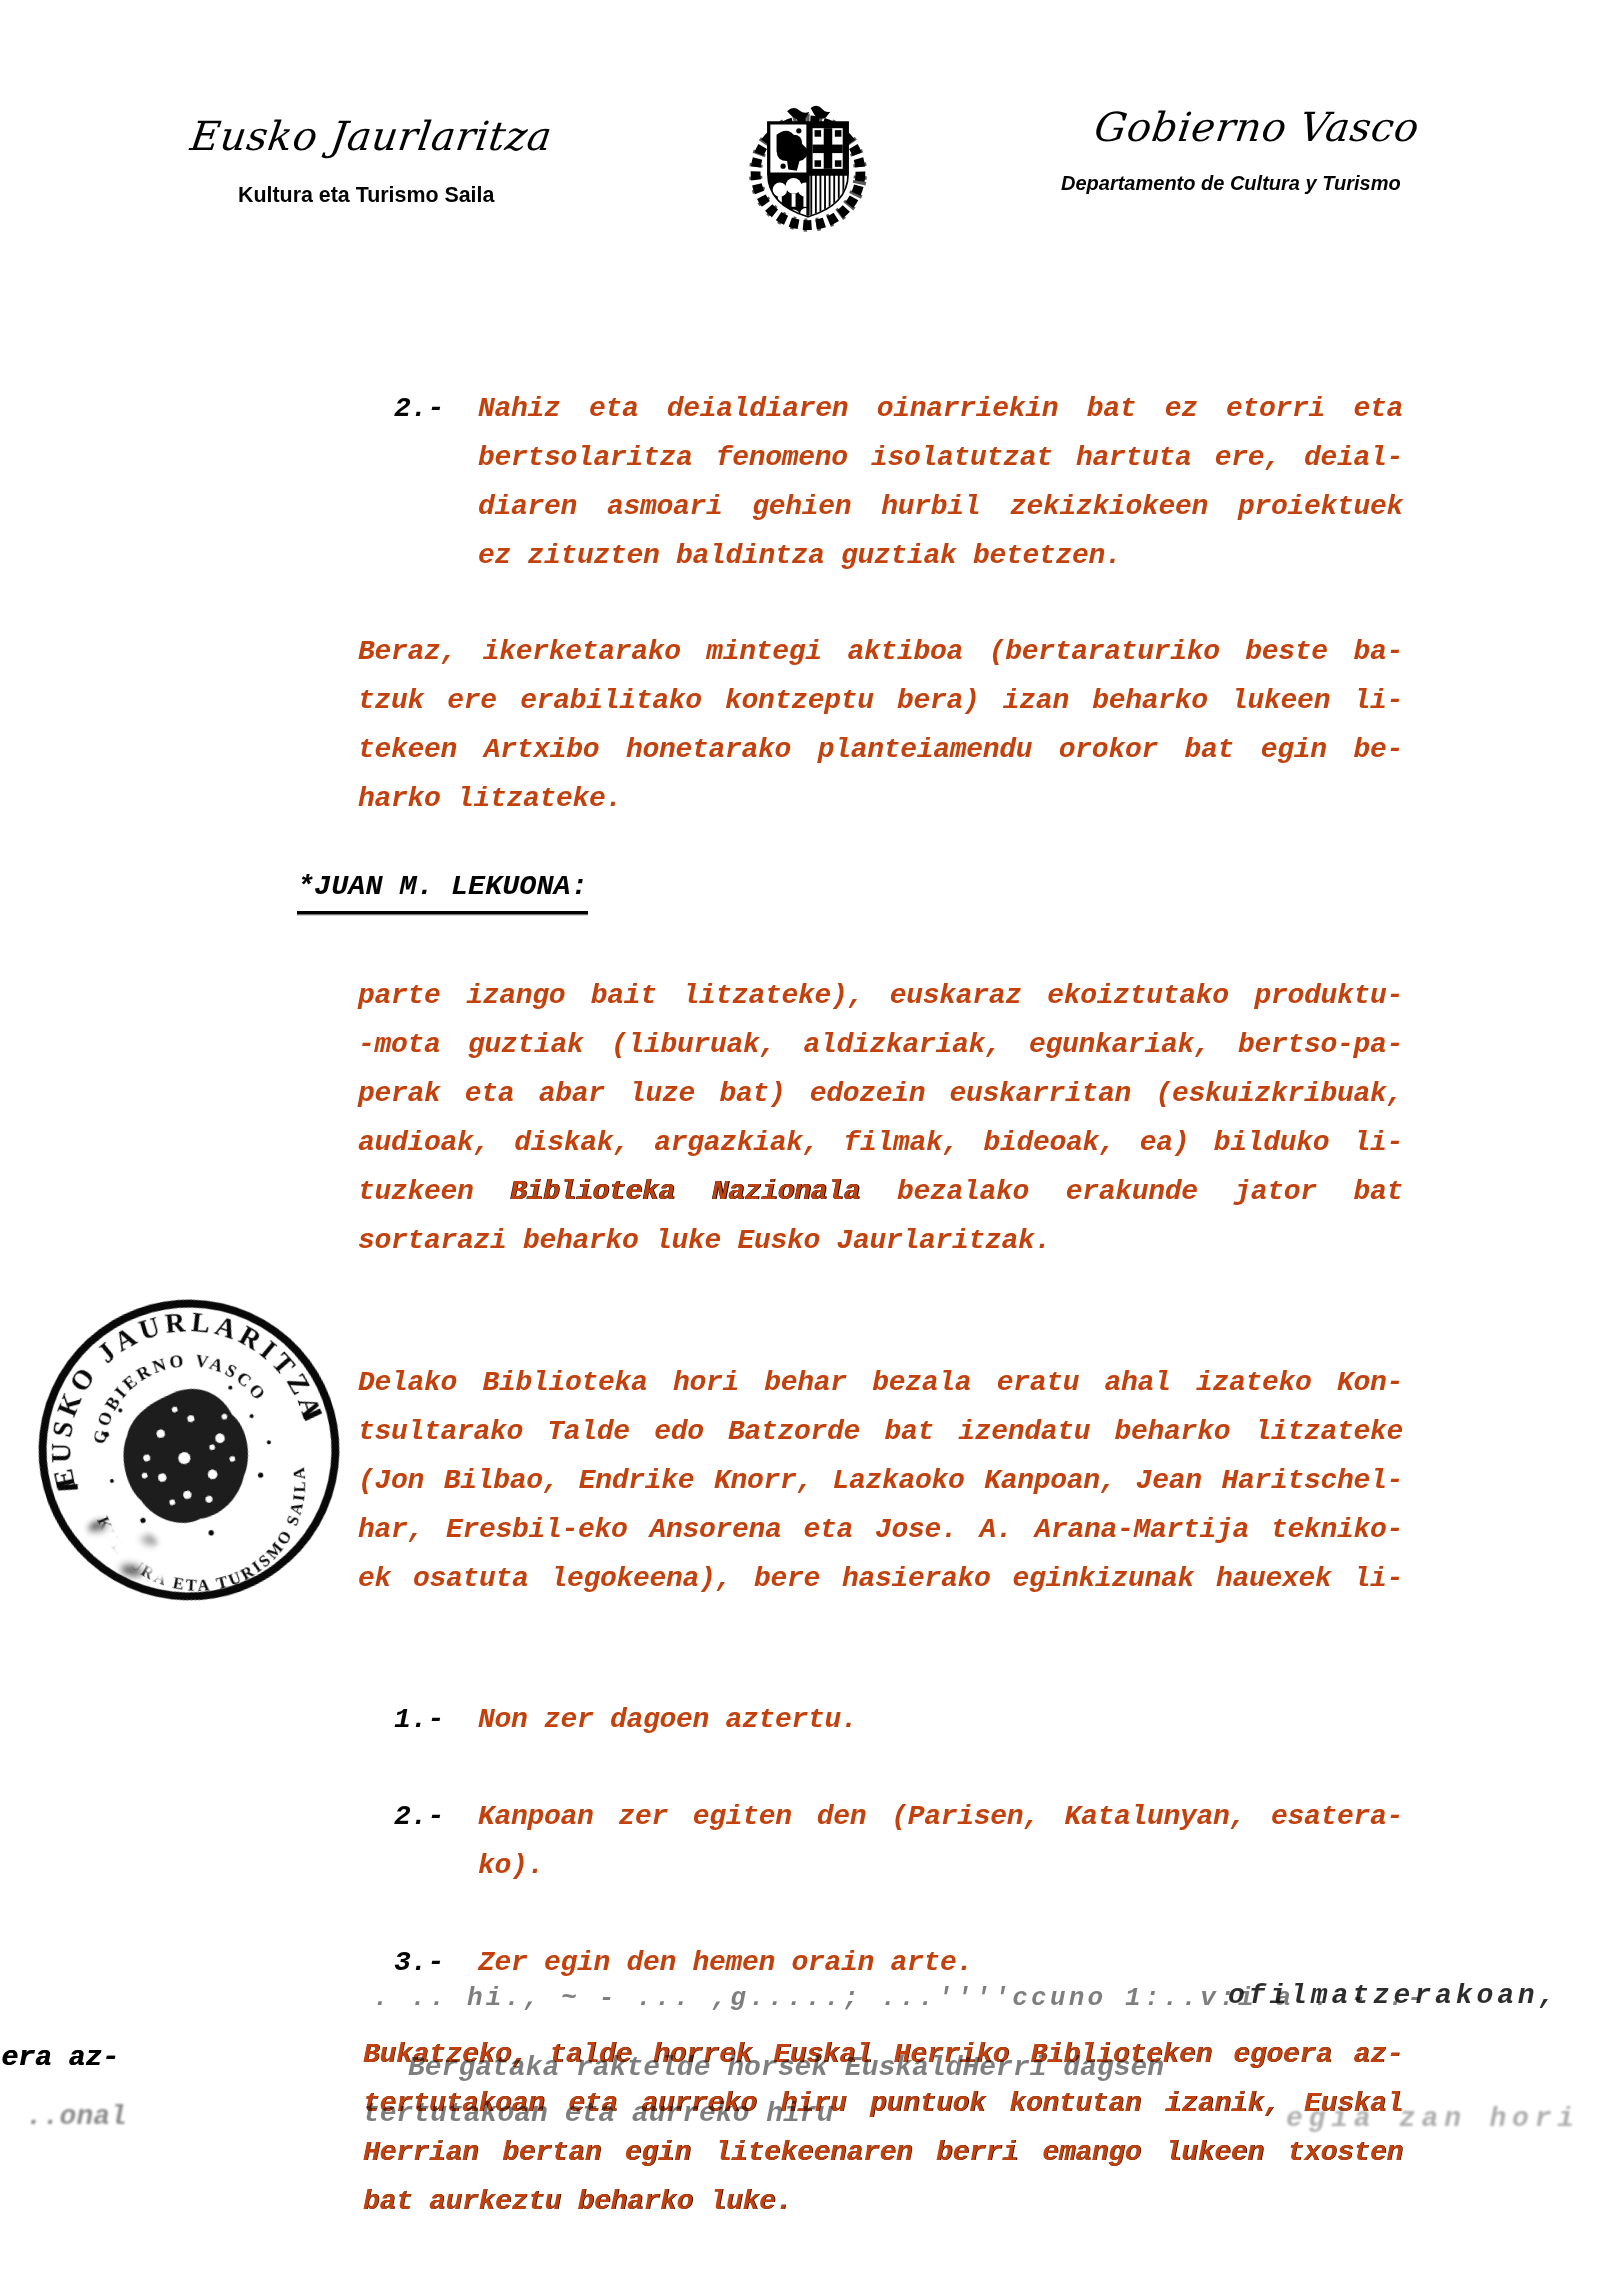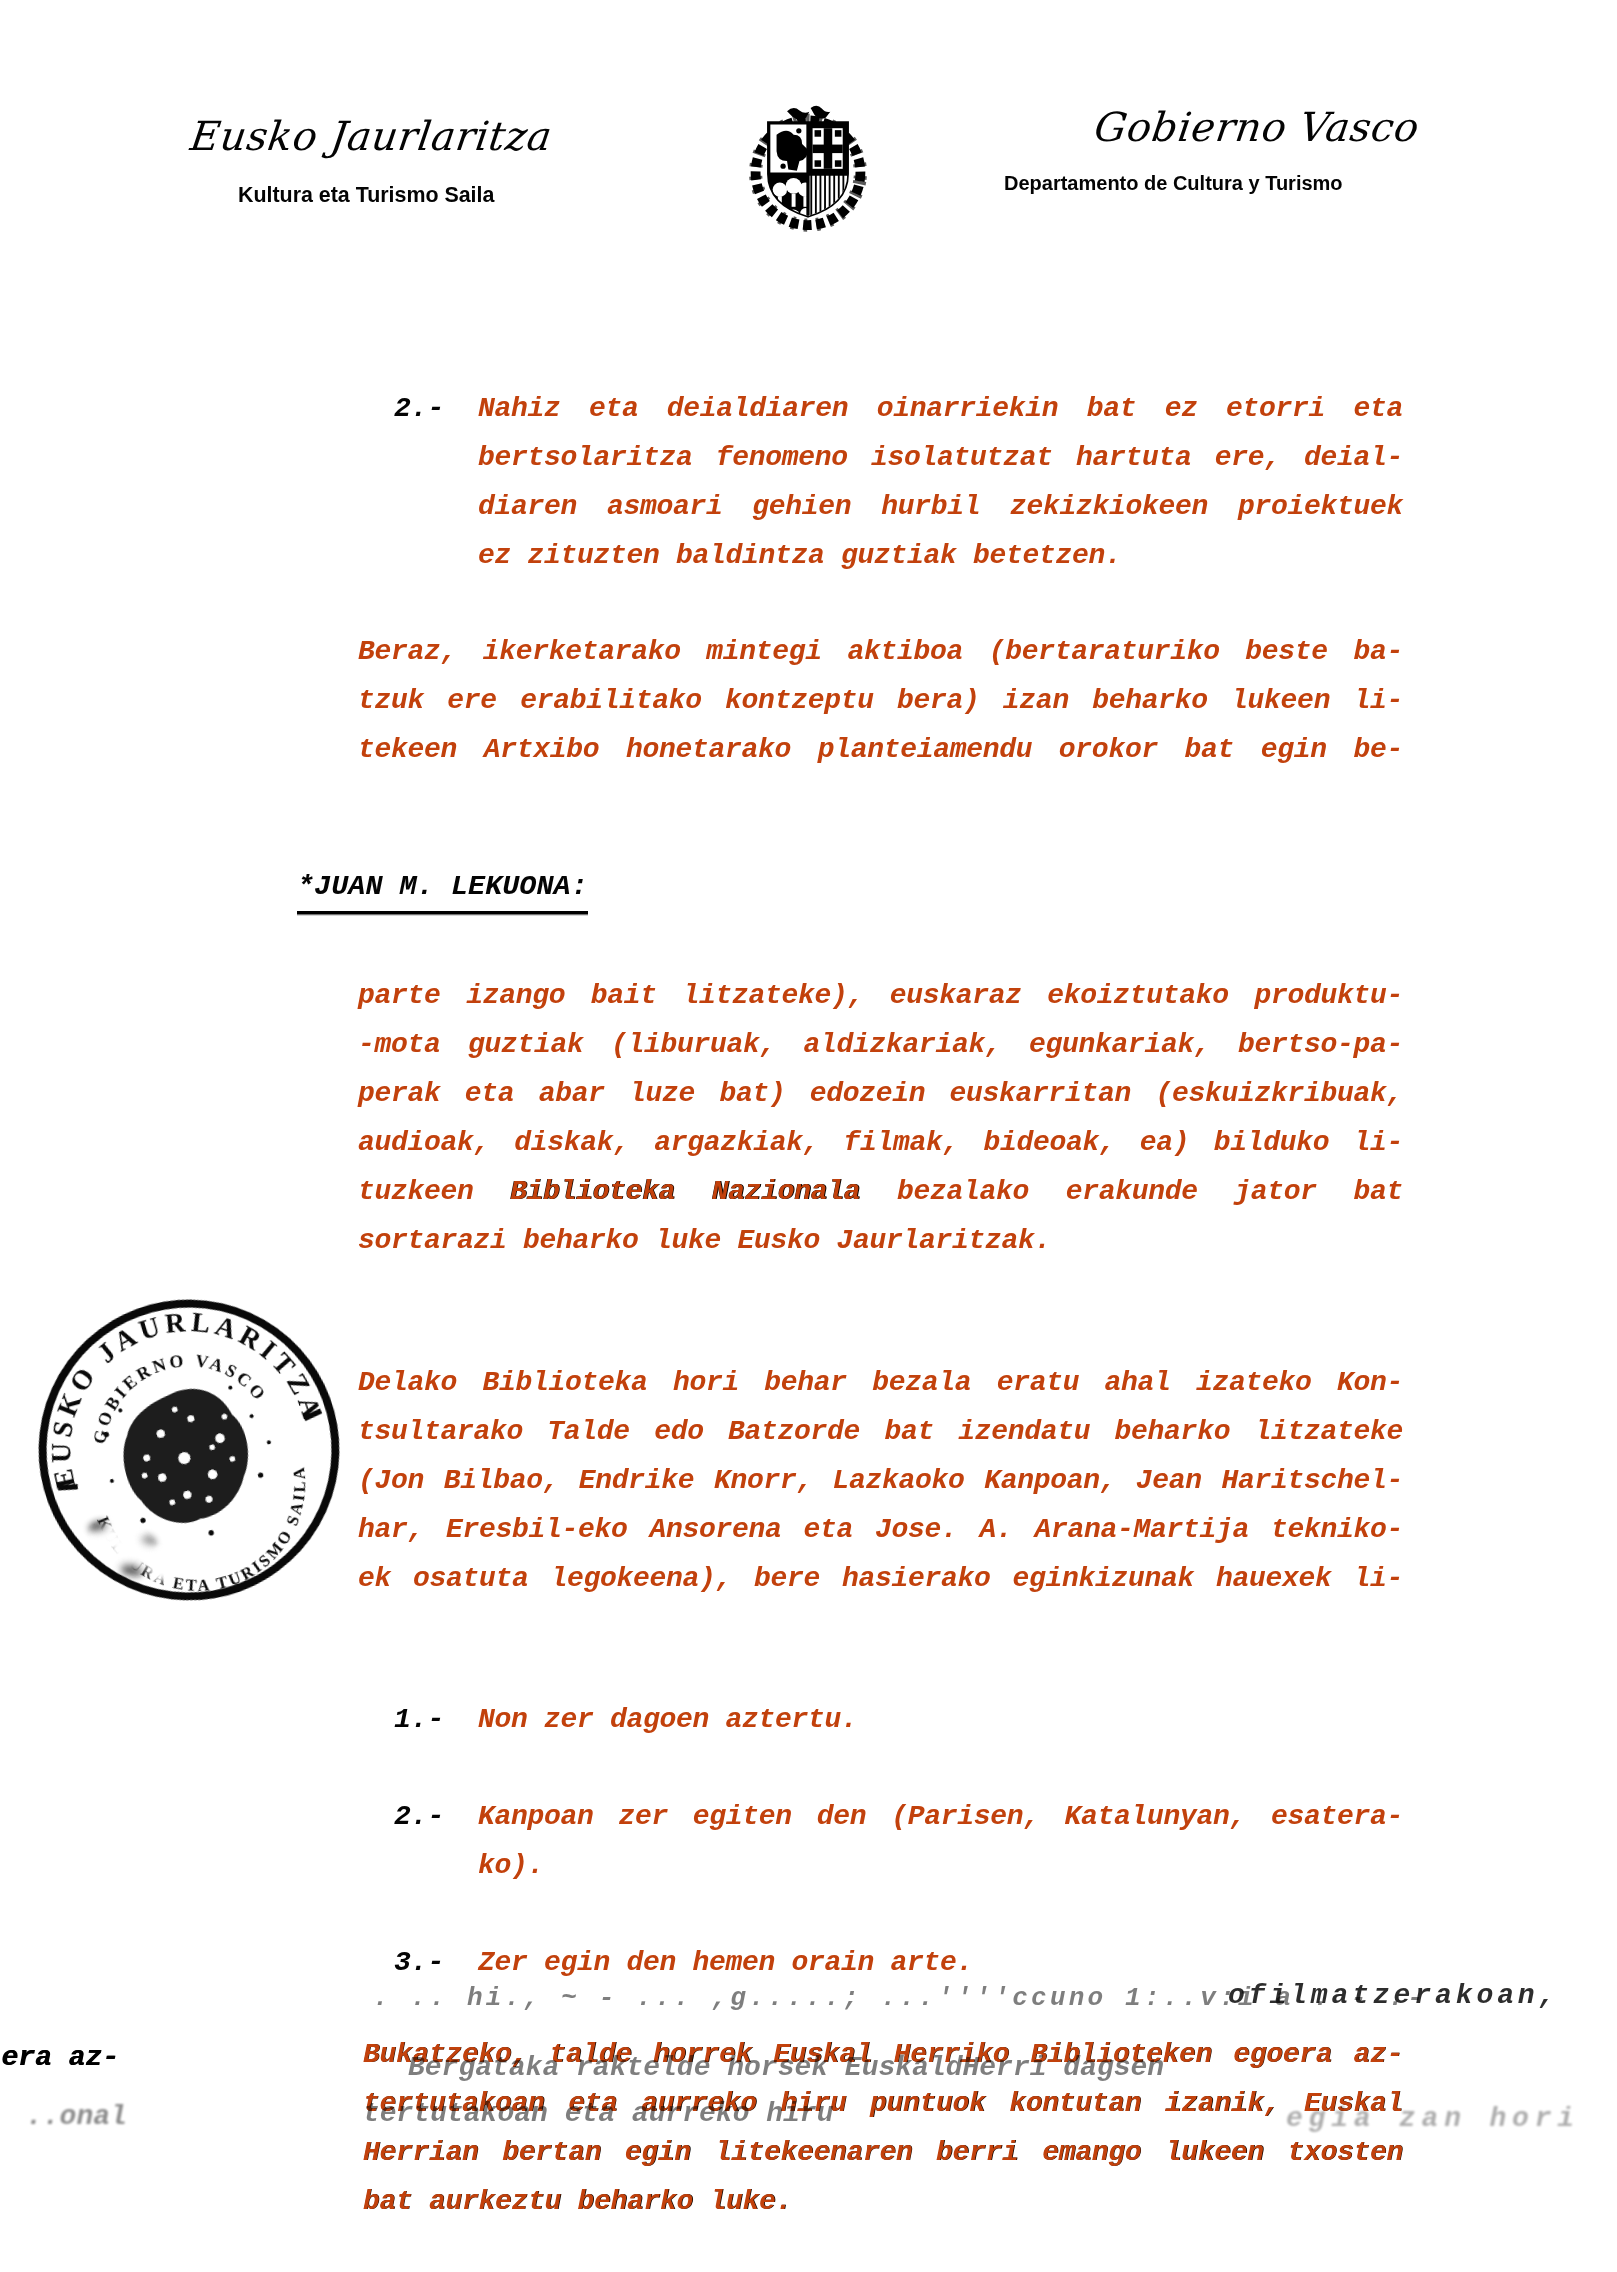--- a/index.html
+++ b/index.html
@@ -37,21 +37,21 @@
 </style>
 </head>
 <body>
 
 <div id="page">
 
   <div class="script-title" style="left:191px;top:113px;">Eusko Jaurlaritza</div>
   <div class="header-sub" style="left:238px;top:183px;font-size:21.4px;">Kultura eta Turismo Saila</div>
 
   <div class="script-title" style="left:1095px;top:104px;">Gobierno Vasco</div>
-  <div class="header-sub" style="left:1004px;top:172px;font-size:20px;">Departamento de Cultura y Turismo</div>
+  <div class="header-sub" style="left:1061px;top:172px;font-size:20px;font-style:italic;">Departamento de Cultura y Turismo</div>
 
   <svg style="position:absolute;left:749px;top:102px;" width="118" height="131" viewBox="0 0 180 200">
     <defs>
       <clipPath id="shieldclip">
         <path d="M30,32 h120 v78 q0,46 -60,64 q-60,-18 -60,-64 Z"></path>
       </clipPath>
     </defs>
 
     <circle cx="90" cy="108" r="80" fill="none" stroke="#000" stroke-width="15" stroke-dasharray="13 7"></circle>
     <circle cx="90" cy="108" r="80" fill="none" stroke="#000" stroke-width="20" stroke-dasharray="5 14" transform="rotate(9 90 108)" opacity=".65"></circle>
@@ -108,20 +108,21 @@
     <div class="ln jl">Nahiz eta deialdiaren oinarriekin bat ez etorri eta</div>
     <div class="ln jl">bertsolaritza fenomeno isolatutzat hartuta ere, deial-</div>
     <div class="ln jl">diaren asmoari gehien hurbil zekizkiokeen proiektuek</div>
     <div class="ln">ez zituzten baldintza guztiak betetzen.</div>
   </div>
 
   <div class="para" style="left:358px;top:627px;width:1045px;">
     <div class="ln jl">Beraz, ikerketarako mintegi aktiboa (bertaraturiko beste ba-</div>
     <div class="ln jl">tzuk ere erabilitako kontzeptu bera) izan beharko lukeen li-</div>
     <div class="ln jl">tekeen Artxibo honetarako planteiamendu orokor bat egin be-</div>
+    <div class="ln">harko litzateke.</div>
   </div>
 
   <div class="speaker" style="left:297px;top:870px;">*JUAN M. LEKUONA:</div>
 
   <div class="para" style="left:358px;top:971px;width:1045px;">
     <div class="ln jl">parte izango bait litzateke), euskaraz ekoiztutako produktu-</div>
     <div class="ln jl">-mota guztiak (liburuak, aldizkariak, egunkariak, bertso-pa-</div>
     <div class="ln jl">perak eta abar luze bat) edozein euskarritan (eskuizkribuak,</div>
     <div class="ln jl">audioak, diskak, argazkiak, filmak, bideoak, ea) bilduko li-</div>
     <div class="ln jl"><span>tuzkeen </span><span class="xbold">Biblioteka Nazionala</span><span> bezalako erakunde jator bat</span></div>

